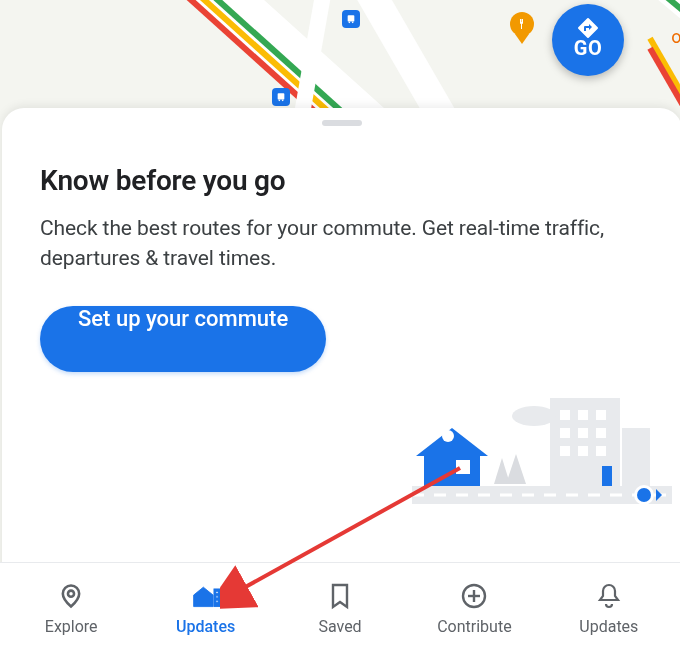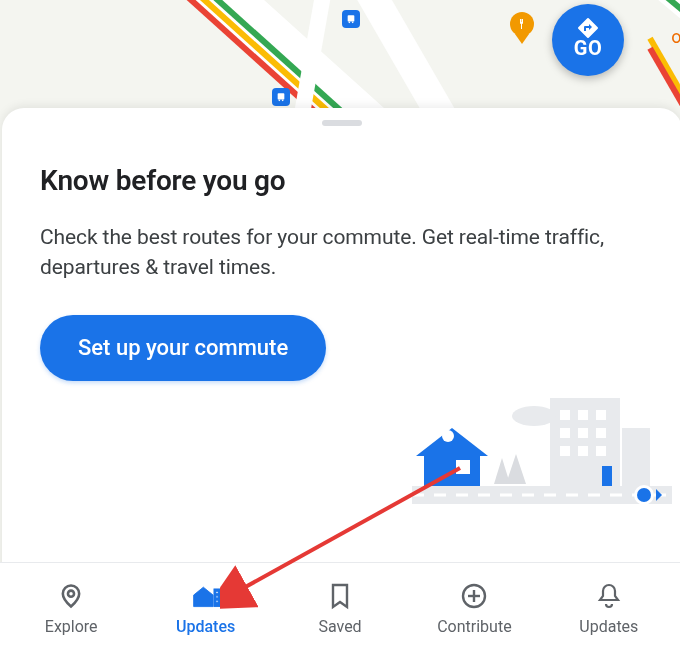--- a/index.html
+++ b/index.html
@@ -36,24 +36,24 @@
 
   
   .sheet {
     position: absolute; left: 2px; right: -2px; top: 108px; bottom: 0;
     background: #fff; border-radius: 22px 22px 0 0;
     box-shadow: 0 -2px 10px rgba(0,0,0,.08);
     overflow: hidden;
   }
   .drag-handle { width: 40px; height: 6px; border-radius: 4px; background: #dadce0; margin: 12px auto 0; }
   .sheet-content { padding: 38px 38px 0 38px; }
-  .title { font-size: 28px; font-weight: 600; color: #202124; letter-spacing: -0.2px; margin-bottom: 25px;}
+  .title { font-size: 28px; font-weight: 600; color: #202124; letter-spacing: -0.2px; margin-bottom: 16px;}
   .subtitle { font-size: 21px; color: #3c4043; line-height: 1.45; font-weight: 400; letter-spacing: -0.1px;}
   .cta {
-    display: inline-flex; align-items: center; justify-content: center;
+    display: inline-flex; justify-content: center;
     margin-top: 32px; height: 66px; padding: 0 38px;
     background: #1a73e8; color: #fff; border-radius: 40px;
     font-size: 22px; font-weight: 500; cursor: pointer;
     box-shadow: 0 2px 4px rgba(26,115,232,.25);
   }
 
   .illus { position: absolute; right: 10px; top: 290px; width: 260px; height: 120px; }
 
   .divider { position: absolute; left: 0; right: 0; top: 456px; height: 14px; }
   .divider .track { position:absolute; left:0; right:0; top:0; height:8px; background:#e8f0fe;}

